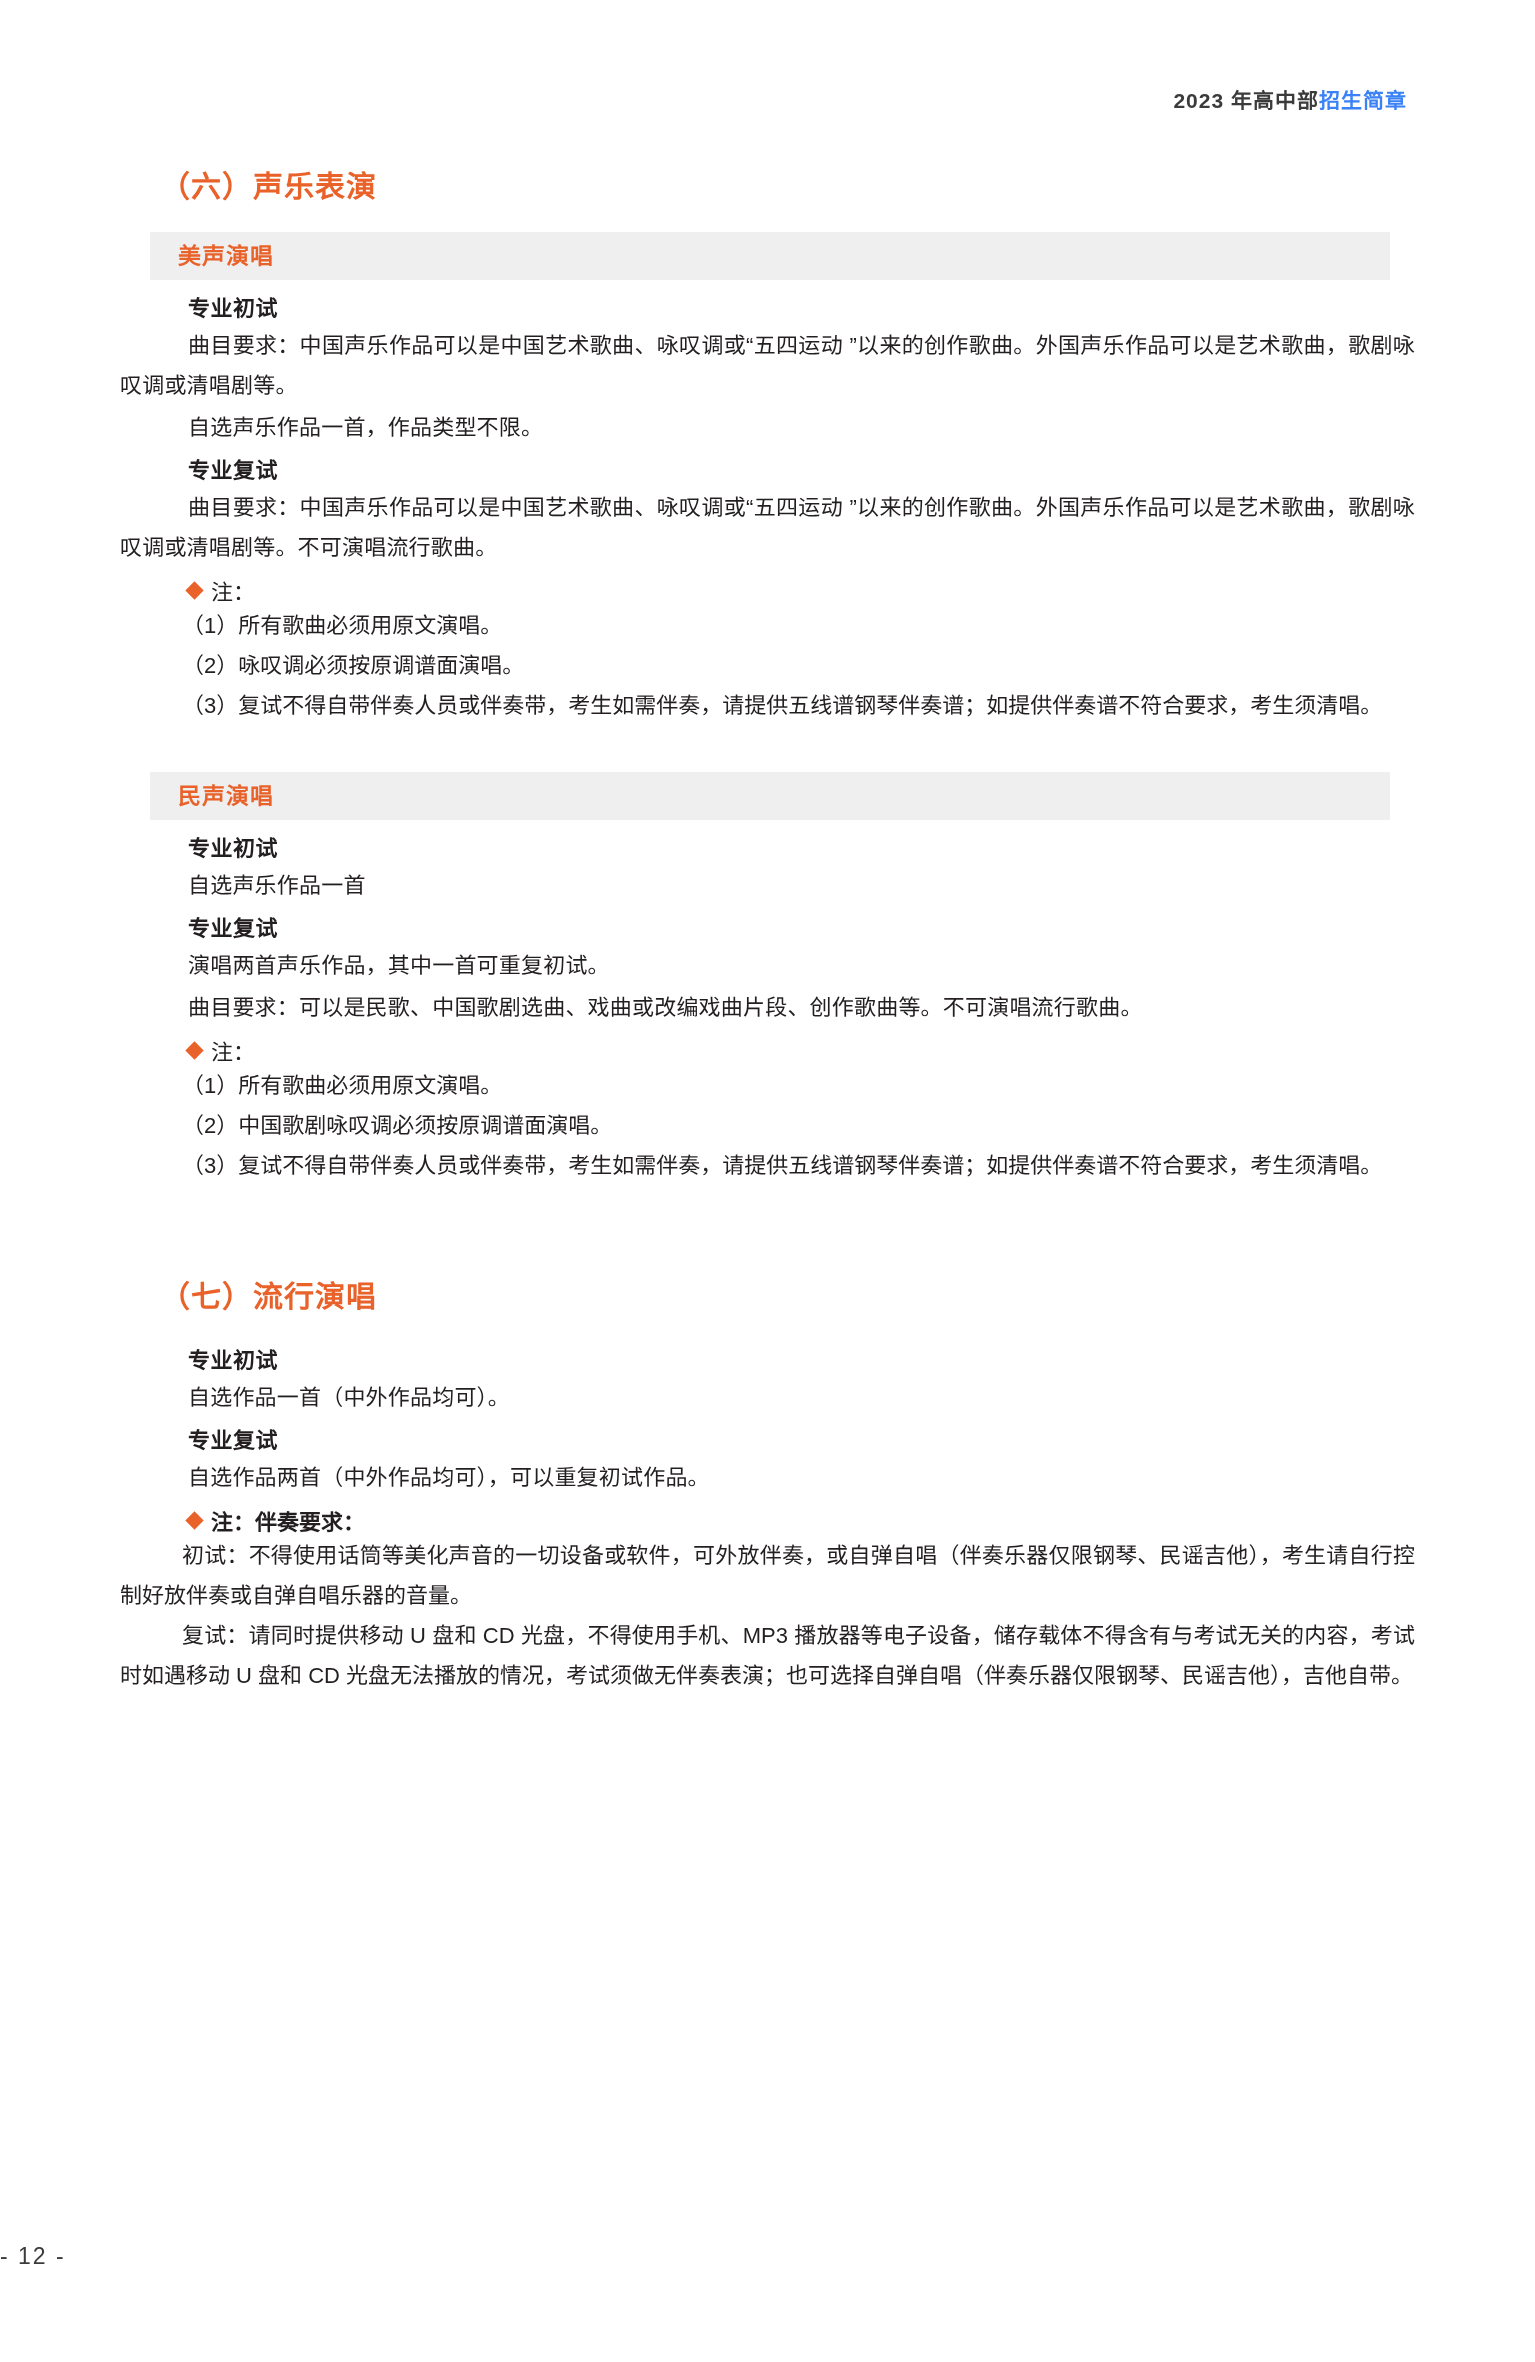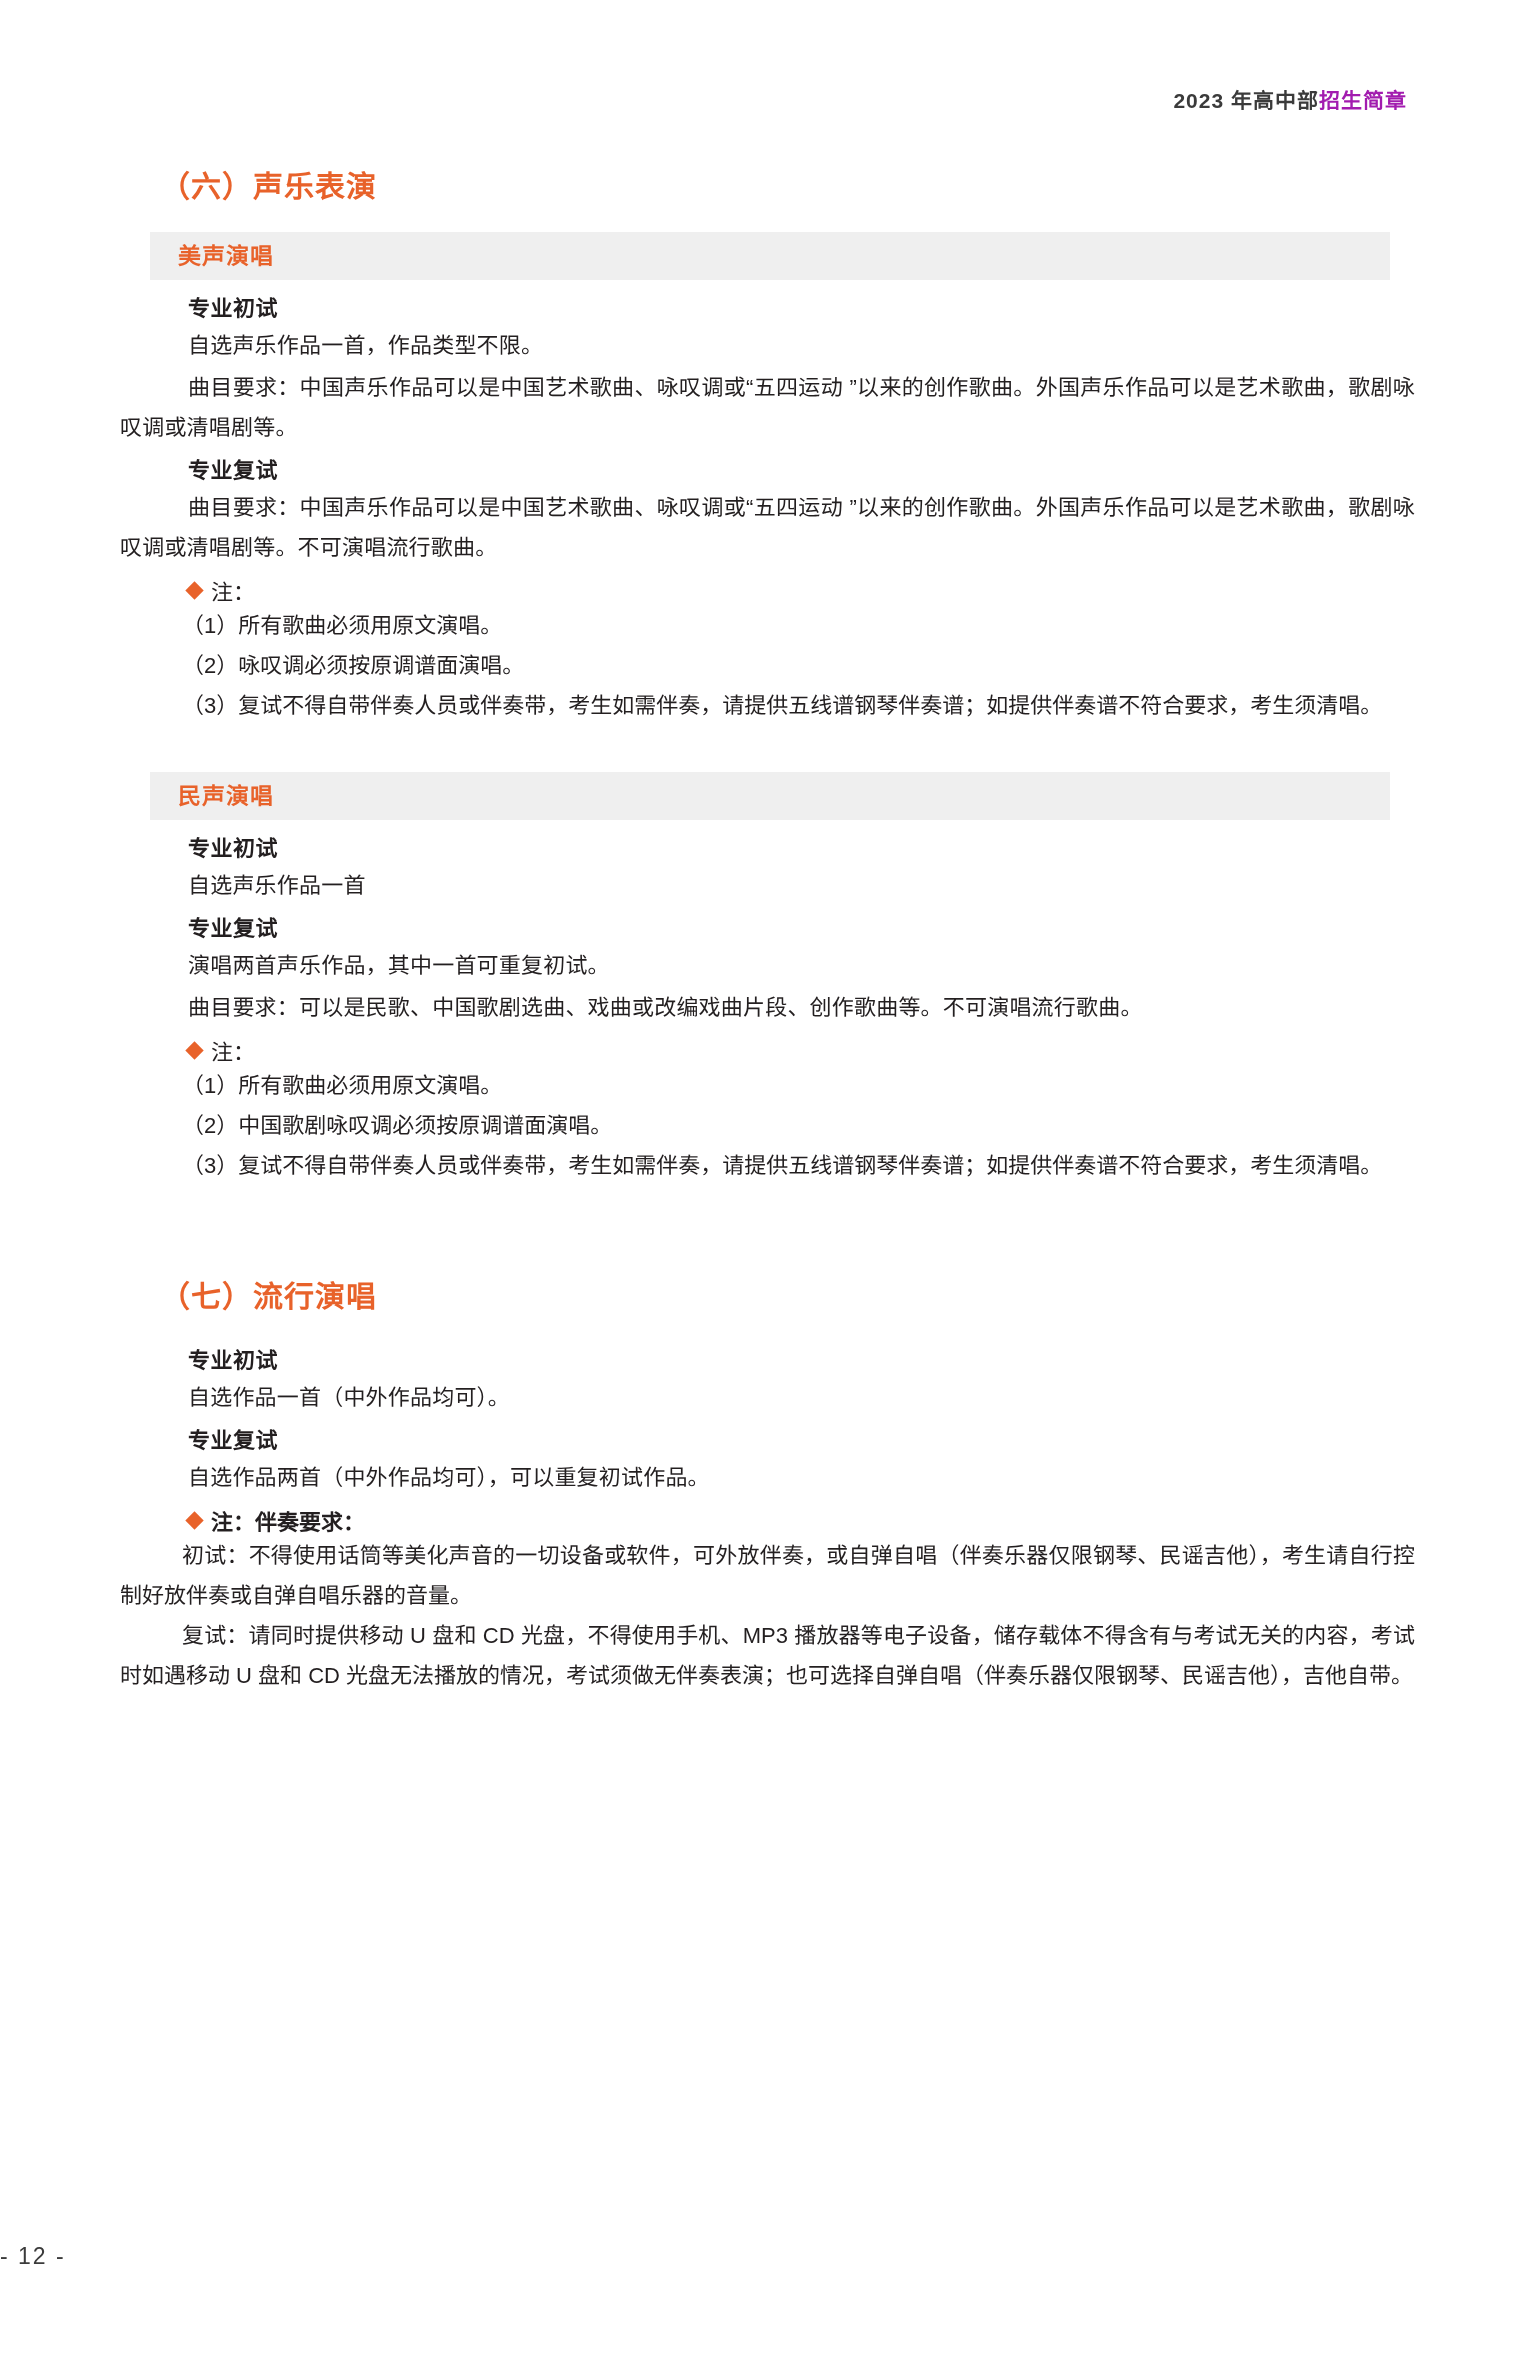--- a/index.html
+++ b/index.html
@@ -27,21 +27,21 @@
   .run-head {
     position: absolute;
     top: 84px;
     right: 128px;
     font-size: 21px;
     letter-spacing: 1px;
     font-weight: bold;
     white-space: nowrap;
   }
   .run-head .rh-dark { color: #3b3b3b; }
-  .run-head .rh-accent { color: #a21caf; }
+  .run-head .rh-accent { color: #3b82f6; }
 
   
   .content {
     position: absolute;
     left: 120px;
     top: 162px;
     width: 1295px;
   }
 
   
@@ -140,22 +140,22 @@
 
   <div class="content">
 
     <h2 class="sec-title">（六）声乐表演</h2>
 
     <div class="band">
       <span class="band-label">美声演唱</span>
     </div>
 
     <div class="sub-bold">专业初试</div>
+    <p class="para">曲目要求：中国声乐作品可以是中国艺术歌曲、咏叹调或“五四运动 ”以来的创作歌曲。外国声乐作品可以是艺术歌曲，歌剧咏叹调或清唱剧等。</p>
     <p class="para">自选声乐作品一首，作品类型不限。</p>
-    <p class="para">曲目要求：中国声乐作品可以是中国艺术歌曲、咏叹调或“五四运动 ”以来的创作歌曲。外国声乐作品可以是艺术歌曲，歌剧咏叹调或清唱剧等。</p>
 
     <div class="sub-bold">专业复试</div>
     <p class="para">曲目要求：中国声乐作品可以是中国艺术歌曲、咏叹调或“五四运动 ”以来的创作歌曲。外国声乐作品可以是艺术歌曲，歌剧咏叹调或清唱剧等。不可演唱流行歌曲。</p>
 
     <div class="note-head">
       <span class="diamond"></span>
       <span class="nh-text">注：</span>
     </div>
     <p class="note-item">（1）所有歌曲必须用原文演唱。</p>
     <p class="note-item">（2）咏叹调必须按原调谱面演唱。</p>

